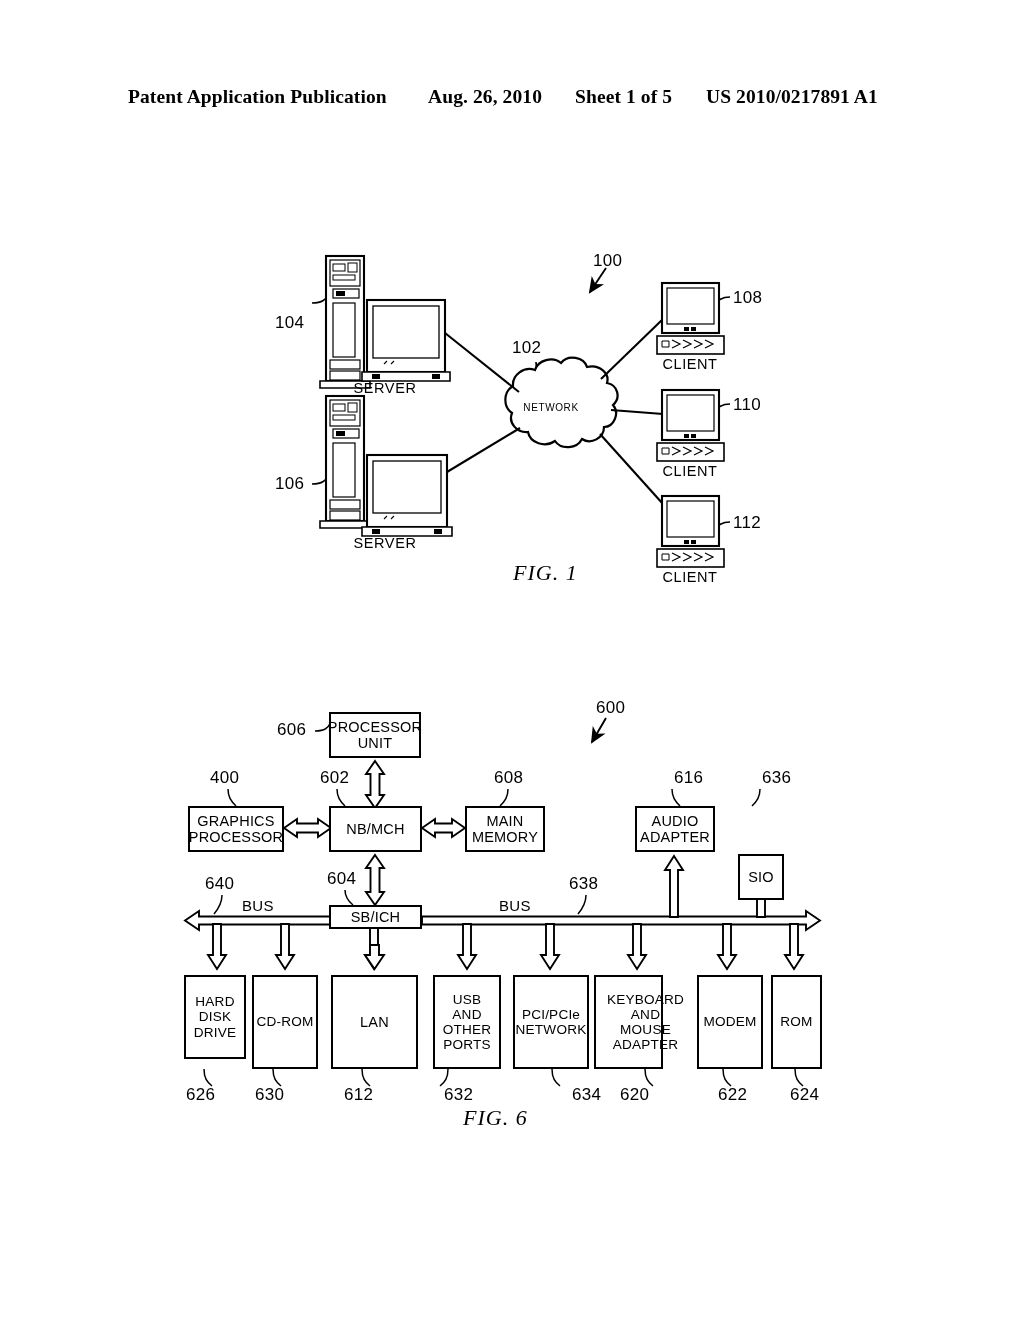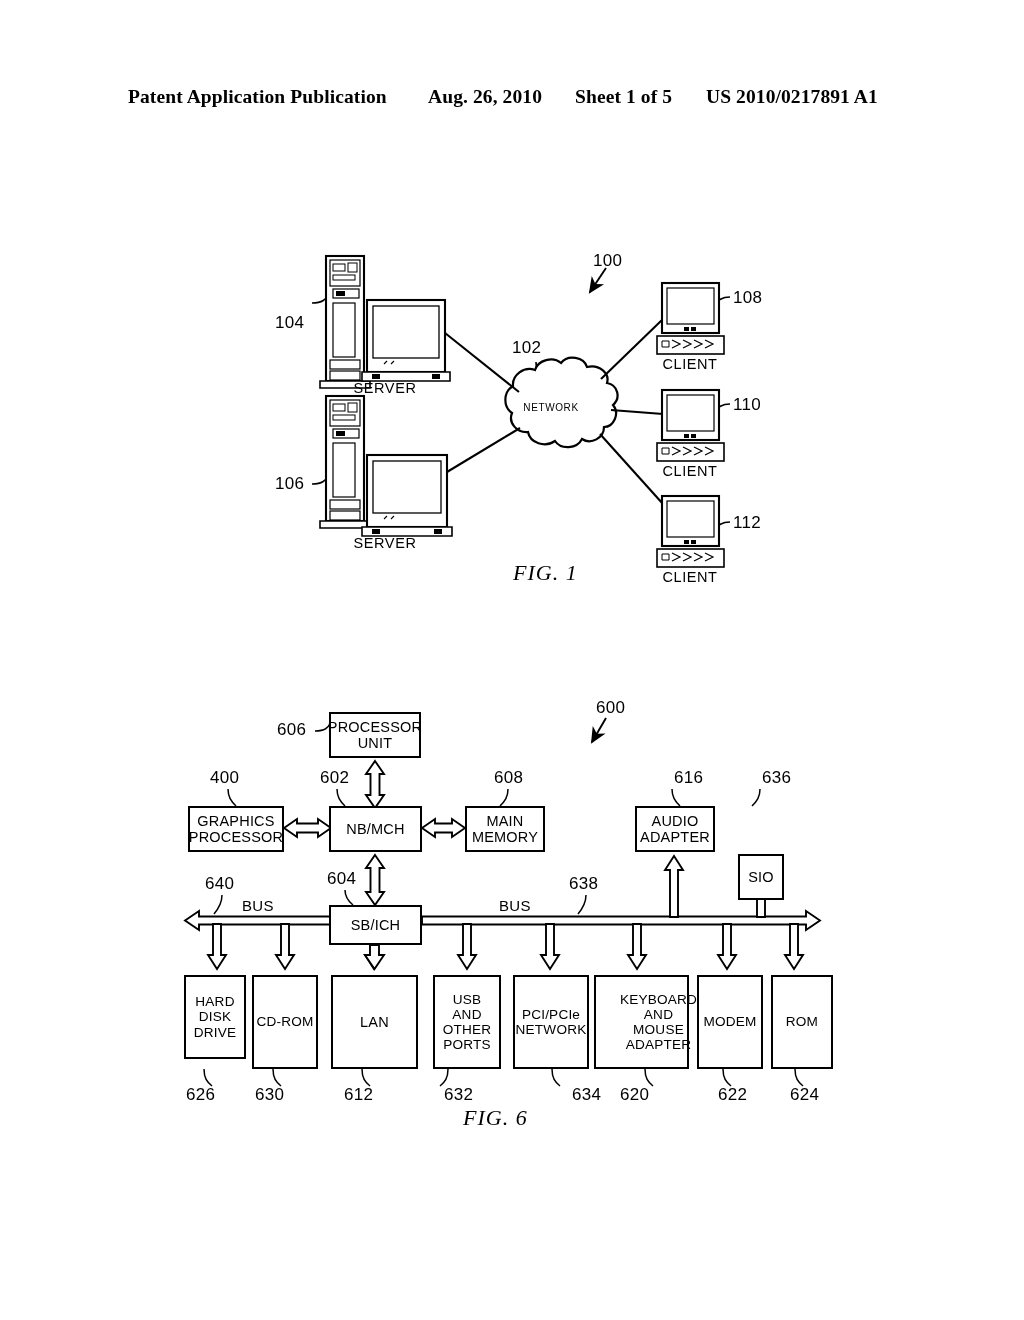--- a/index.html
+++ b/index.html
@@ -329,21 +329,21 @@
 
   <div class="bx" style="left:635px; top:806px; width:80px; height:46px;">
     <span>AUDIO
 ADAPTER</span>
   </div>
 
   <div class="bx" style="left:738px; top:806px; width:46px; height:46px;margin-top:48px;">
     <span>SIO</span>
   </div>
 
-  <div class="bx" style="left:329px; top:905px; width:93px; height:40px;">
+  <div class="bx" style="left:329px; top:905px; width:93px; height:24px;">
     <span>SB/ICH</span>
   </div>
 
   <div class="bx small" style="left:184px; top:975px; width:62px; height:84px;">
     <span>HARD
 DISK
 DRIVE</span>
   </div>
 
   <div class="bx small" style="left:252px; top:975px; width:66px; height:94px;">
@@ -358,30 +358,30 @@
     <span>USB AND
 OTHER
 PORTS</span>
   </div>
 
   <div class="bx small" style="left:513px; top:975px; width:76px; height:94px;">
     <span>PCI/PCIe
 NETWORK</span>
   </div>
 
-  <div class="bx small" style="left:594px; top:975px; width:95px; height:94px;padding-left:36px;">
+  <div class="bx small" style="left:594px; top:975px; width:69px; height:94px;padding-left:36px;">
     <span>KEYBOARD
 AND
 MOUSE
 ADAPTER</span>
   </div>
 
   <div class="bx small" style="left:697px; top:975px; width:66px; height:94px;">
     <span>MODEM</span>
   </div>
 
-  <div class="bx small" style="left:771px; top:975px; width:62px; height:94px;">
+  <div class="bx small" style="left:771px; top:975px; width:51px; height:94px;">
     <span>ROM</span>
   </div>
 
   <div class="figcap" style="left:463px; top:1105px;">FIG. 6</div>
 
 </div>
 
 </body></html>

